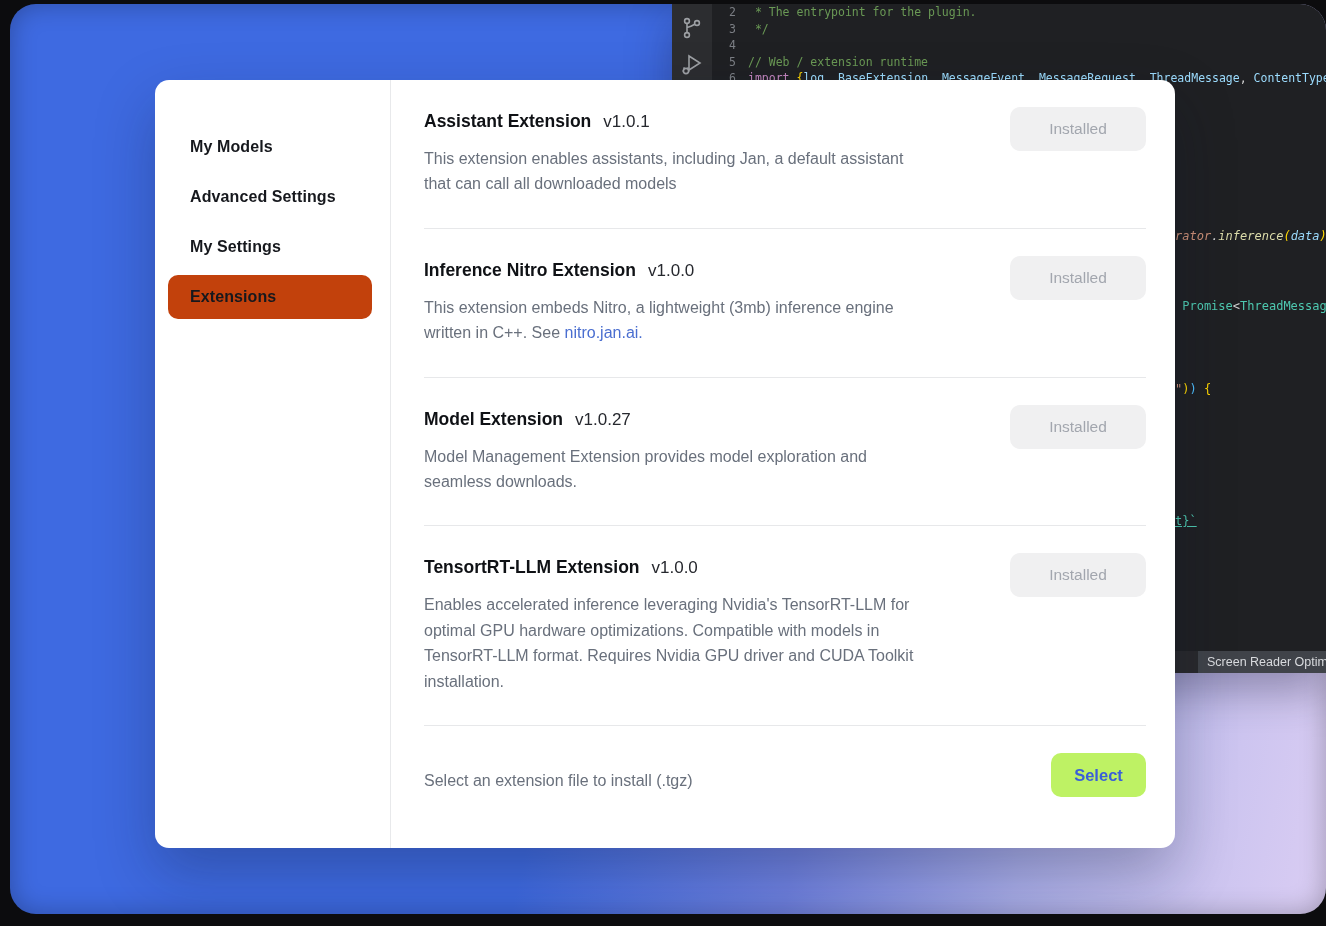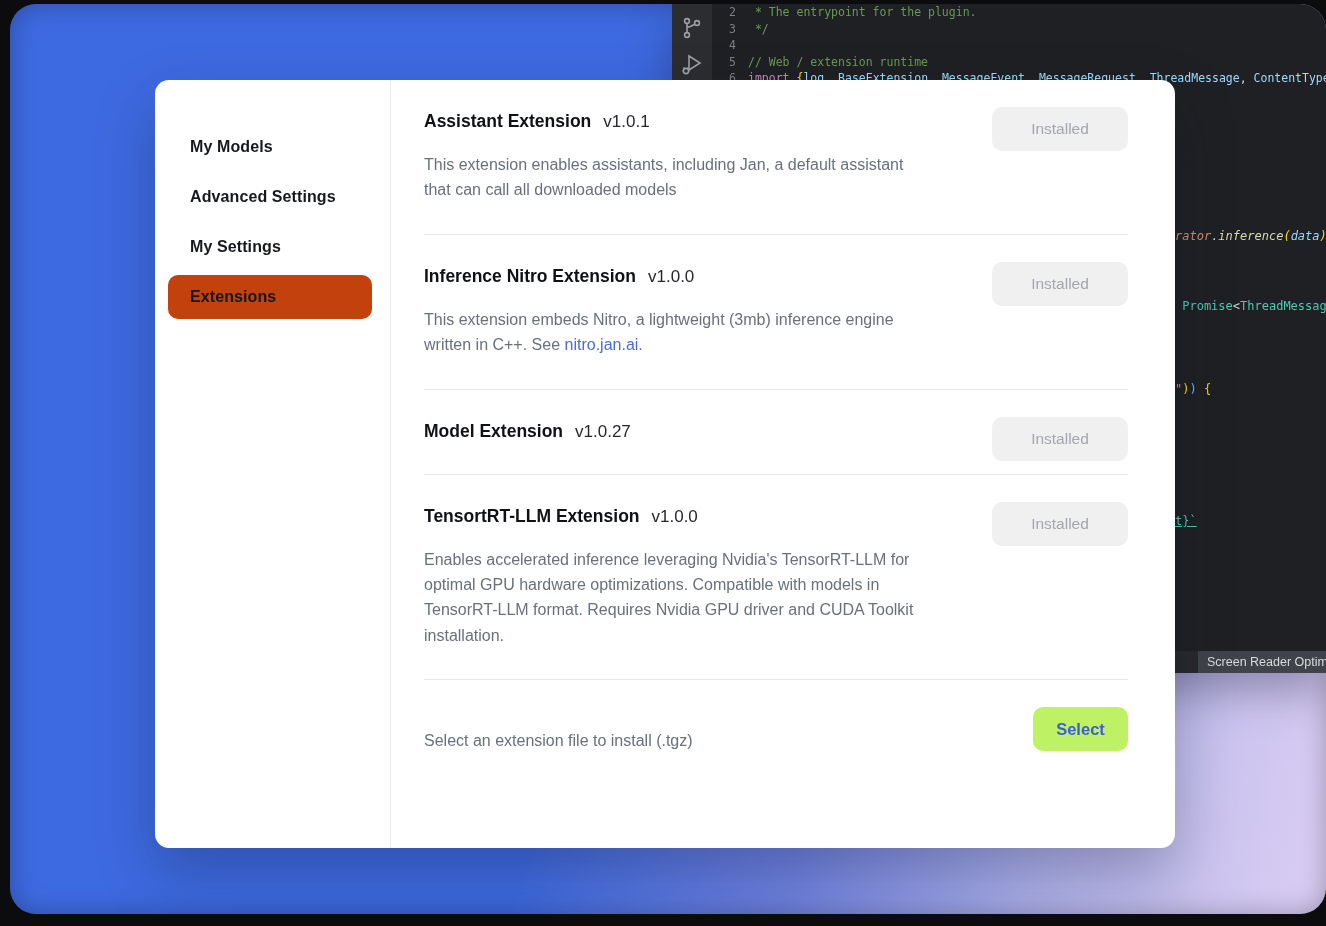--- a/index.html
+++ b/index.html
@@ -42,26 +42,26 @@
     overflow:hidden;
   }
   .sidebar { position:absolute; left:0; top:0; bottom:0; width:236px; border-right:1px solid #e8e9eb; padding-top:45px; }
   .side-item {
     width:204px; height:44px; margin:0 0 6px 13px; border-radius:10px;
     display:flex; align-items:center; padding-left:22px;
     font-size:16px; font-weight:700; color:#16181d; cursor:pointer; letter-spacing:.1px;
   }
   .side-item.active { background:#c2410c; }
 
-  .main { position:absolute; left:237px; top:0; right:0; bottom:0; padding:0 47px 0 32px; }
+  .main { position:absolute; left:237px; top:0; right:0; bottom:0; padding:0 29px 0 32px; }
   .section { position:relative; padding:29px 0 31px 0; border-bottom:1px solid #e7e8ea; }
   .section:last-child { border-bottom:none; }
   .sec-title { font-size:17.5px; font-weight:700; color:#0f1115; line-height:24px; }
   .sec-version { font-size:17px; font-weight:400; color:#26282e; margin-left:12px; }
-  .sec-desc { margin-top:19px; max-width:580px; font-size:16px; line-height:25.4px; color:#69707c; white-space:pre-line; }
+  .sec-desc { margin-top:13px; max-width:580px; font-size:16px; line-height:25.4px; color:#69707c; white-space:pre-line; }
   .sec-desc a { color:#4a6ed0; text-decoration:none; cursor:pointer; }
   .sec-btn {
     position:absolute; top:27px; right:0; height:44px; border:none; border-radius:10px;
     display:flex; align-items:center; justify-content:center; font-family:inherit;
   }
   .btn-installed { width:136px; background:#f0f0f1; color:#a2a6ae; font-size:15.5px; font-weight:500; cursor:default; }
   .btn-primary { width:95px; background:#bef264; color:#3a5fd9; font-size:16.5px; font-weight:700; cursor:pointer; }
 </style>
 </head>
 <body>
@@ -114,20 +114,22 @@
           <button class="sec-btn btn-installed">Installed</button>
         </div>
         <div class="section">
           <div><span class="sec-title">Inference Nitro Extension</span><span class="sec-version">v1.0.0</span></div>
           <div class="sec-desc">This extension embeds Nitro, a lightweight (3mb) inference engine
 written in C++. See <a>nitro.jan.ai.</a></div>
           <button class="sec-btn btn-installed">Installed</button>
         </div>
         <div class="section">
           <div><span class="sec-title">Model Extension</span><span class="sec-version">v1.0.27</span></div>
+          <div class="sec-desc">Model Management Extension provides model exploration and
+seamless downloads.</div>
           <button class="sec-btn btn-installed">Installed</button>
         </div>
         <div class="section">
           <div><span class="sec-title">TensortRT-LLM Extension</span><span class="sec-version">v1.0.0</span></div>
           <div class="sec-desc">Enables accelerated inference leveraging Nvidia's TensorRT-LLM for
 optimal GPU hardware optimizations. Compatible with models in
 TensorRT-LLM format. Requires Nvidia GPU driver and CUDA Toolkit
 installation.</div>
           <button class="sec-btn btn-installed">Installed</button>
         </div>

